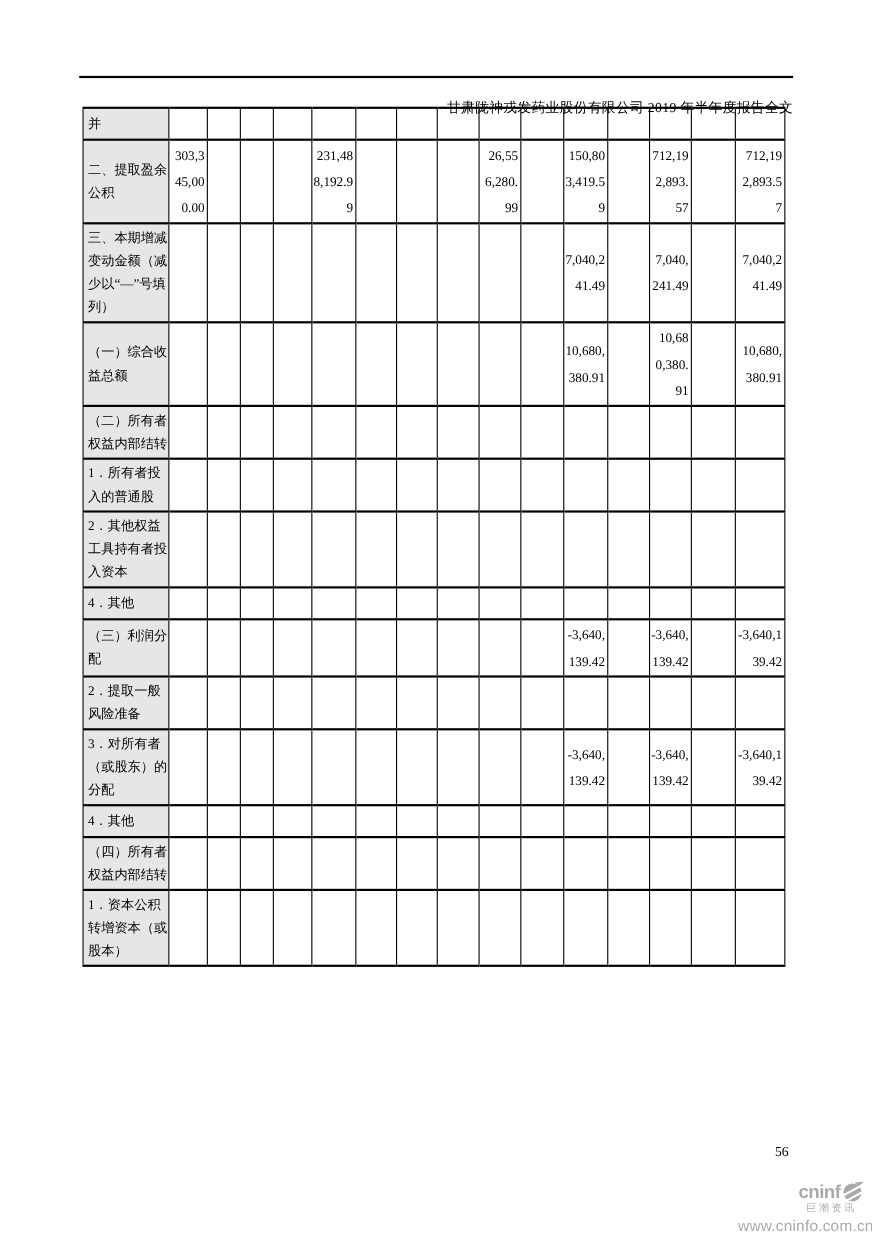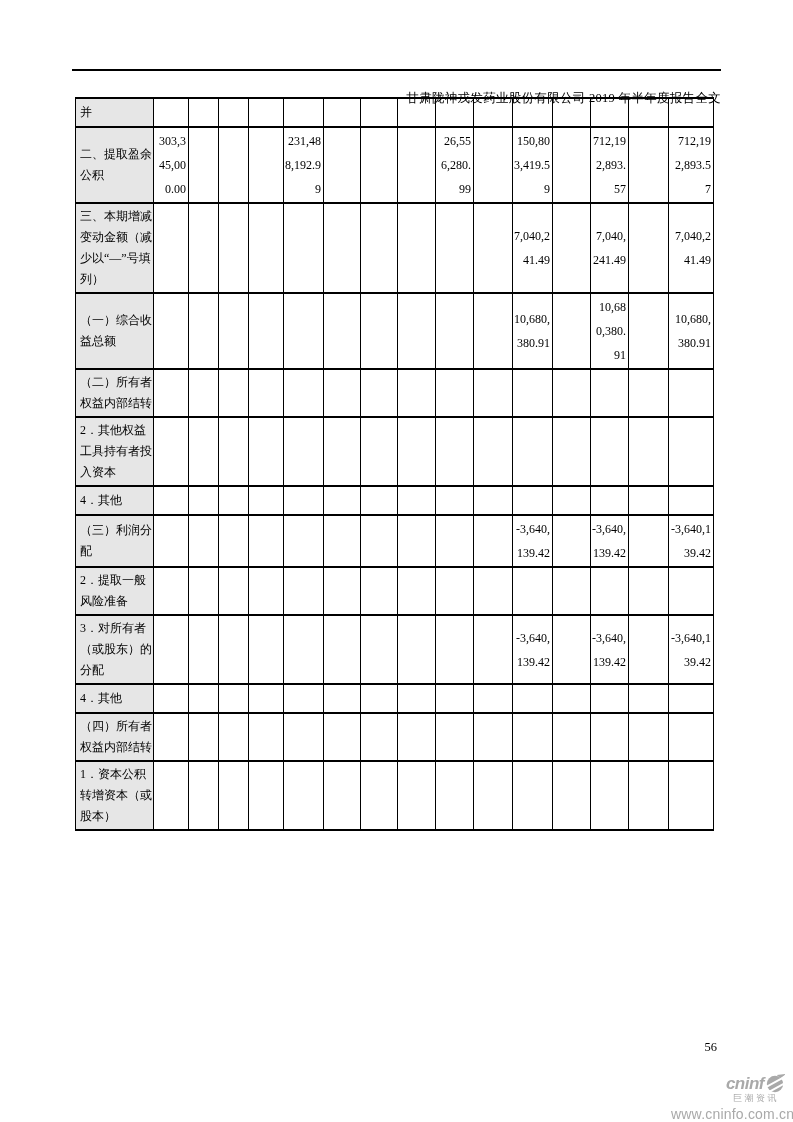--- a/index.html
+++ b/index.html
@@ -36,21 +36,21 @@
   }
   .page-number {
     position:absolute; top:1040px; right:76px; font-size:12.5px;margin-left:14px;
   }
   .cninfo-logo {
     position:absolute; top:1074px; right:4px; width:118px;
     color:var(--logo-gray,#a9a9a9); text-align:right;
   }
   .logo-brand-row {
     display:flex; align-items:center; justify-content:flex-end; gap:1px;
-    padding-right:4px; height:20px;font-style:italic;
+    padding-right:4px; height:20px;
   }
   .logo-brand {
     font-family:"Liberation Sans","DejaVu Sans",sans-serif;
     font-weight:bold; font-size:17px; line-height:18px; letter-spacing:-0.5px;
   }
   .logo-caption {
     font-size:9px; letter-spacing:2.5px; margin-top:-2px; padding-right:10px;
     font-family:Liberation Serif, serif;
   }
   .logo-url {
@@ -170,20 +170,38 @@
           <td class="num"></td>
           <td class="num"></td>
           <td class="num"></td>
           <td class="num"></td>
           <td class="num"></td>
           <td class="num"></td>
           <td class="num"></td>
           <td class="num"></td>
         </tr>
         <tr>
+          <td class="lbl">1．所有者投入的普通股</td>
+          <td class="num"></td>
+          <td class="num"></td>
+          <td class="num"></td>
+          <td class="num"></td>
+          <td class="num"></td>
+          <td class="num"></td>
+          <td class="num"></td>
+          <td class="num"></td>
+          <td class="num"></td>
+          <td class="num"></td>
+          <td class="num"></td>
+          <td class="num"></td>
+          <td class="num"></td>
+          <td class="num"></td>
+          <td class="num"></td>
+        </tr>
+        <tr>
           <td class="lbl">2．其他权益工具持有者投入资本</td>
           <td class="num"></td>
           <td class="num"></td>
           <td class="num"></td>
           <td class="num"></td>
           <td class="num"></td>
           <td class="num"></td>
           <td class="num"></td>
           <td class="num"></td>
           <td class="num"></td>

